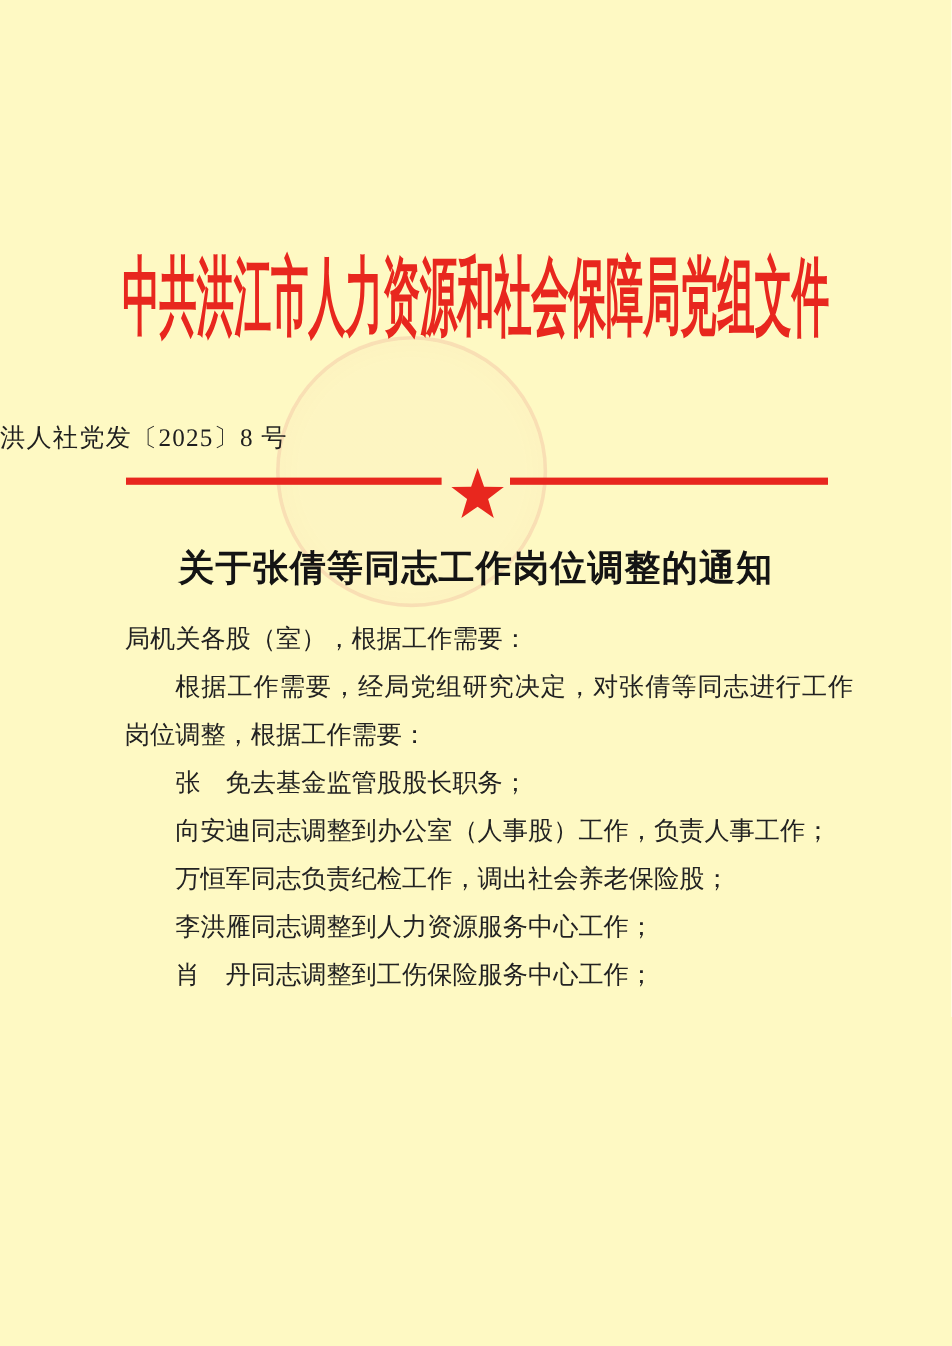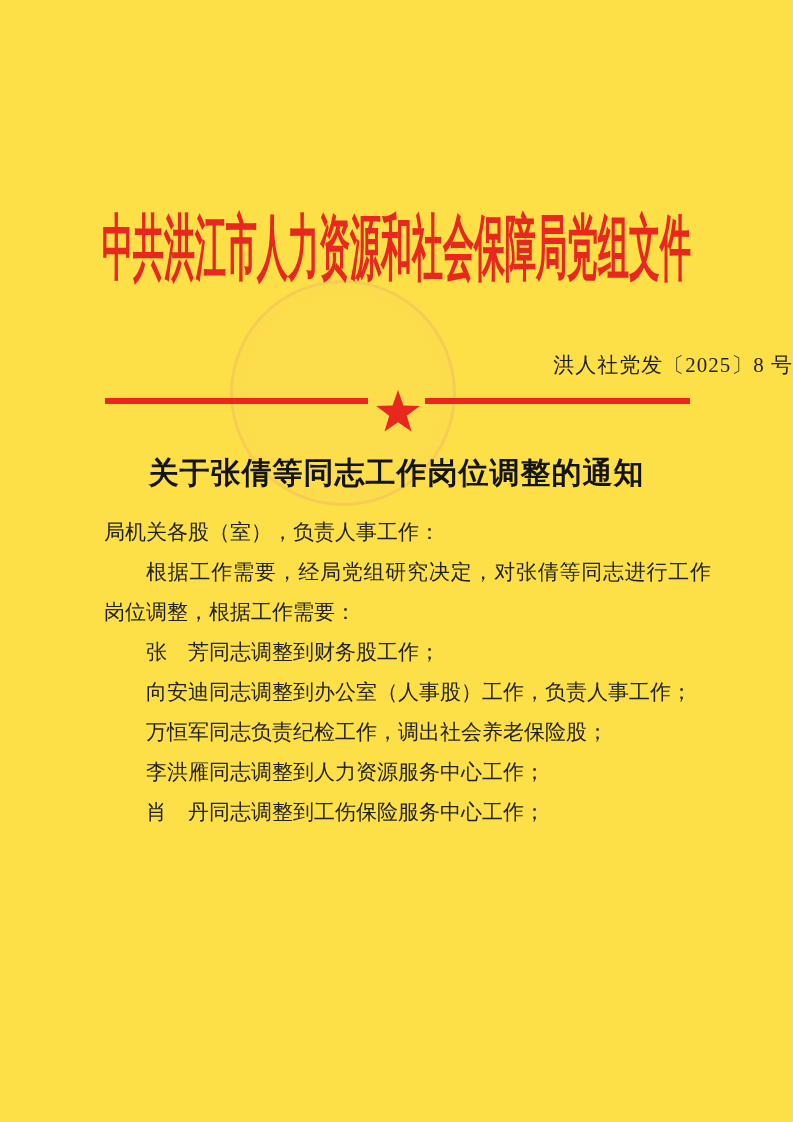--- a/index.html
+++ b/index.html
@@ -4,21 +4,21 @@
 <style>
   html, body {
     margin: 0;
     padding: 0;
     background: #ffffff;
   }
   .page {
     position: relative;
     width: 793px;
     height: 1122px;
-    background: #fde047;
+    background: #fef9c3;
     overflow: hidden;
     font-family: "Liberation Serif", "DejaVu Serif", serif;
   }
   
   .seal-ghost {
     position: absolute;
     top: 280px;
     left: 230px;
     width: 220px;
     height: 220px;
@@ -39,21 +39,21 @@
     color: #e8271e;
     transform: scale(1, 2.3);
     transform-origin: center top;
     letter-spacing: 0px;
   }
   .doc-number {
     position: absolute;
     top: 351px;
     left: 0;
     width: 100%;
-    text-align: right;
+    text-align: left;
     font-size: 21px;
     color: #1f1f1f;
     letter-spacing: 1px;
   }
   .rule-left, .rule-right {
     position: absolute;
     top: 398px;
     height: 6px;
     background: #e8271e;
   }
@@ -111,22 +111,22 @@
 
   <svg class="star" viewBox="0 0 48 46" aria-hidden="true">
     <polygon fill="#e8271e" points="24,2 29.41,17.56 45.87,17.89 32.75,27.84 37.52,43.61 24,34.2 10.48,43.61 15.25,27.84 2.13,17.89 18.59,17.56"></polygon>
   </svg>
 
   <div class="rule-right"></div>
 
   <div class="notice-title">关于张倩等同志工作岗位调整的通知</div>
 
   <div class="body-text">
-    <p class="salutation">局机关各股（室），负责人事工作：</p>
+    <p class="salutation">局机关各股（室），根据工作需要：</p>
     <p>根据工作需要，经局党组研究决定，对张倩等同志进行工作岗位调整，根据工作需要：</p>
-    <p>张　芳同志调整到财务股工作；</p>
+    <p>张　免去基金监管股股长职务；</p>
     <p>向安迪同志调整到办公室（人事股）工作，负责人事工作；</p>
     <p>万恒军同志负责纪检工作，调出社会养老保险股；</p>
     <p>李洪雁同志调整到人力资源服务中心工作；</p>
     <p>肖　丹同志调整到工伤保险服务中心工作；</p>
   </div>
 
 </div>
 
 </body></html>

